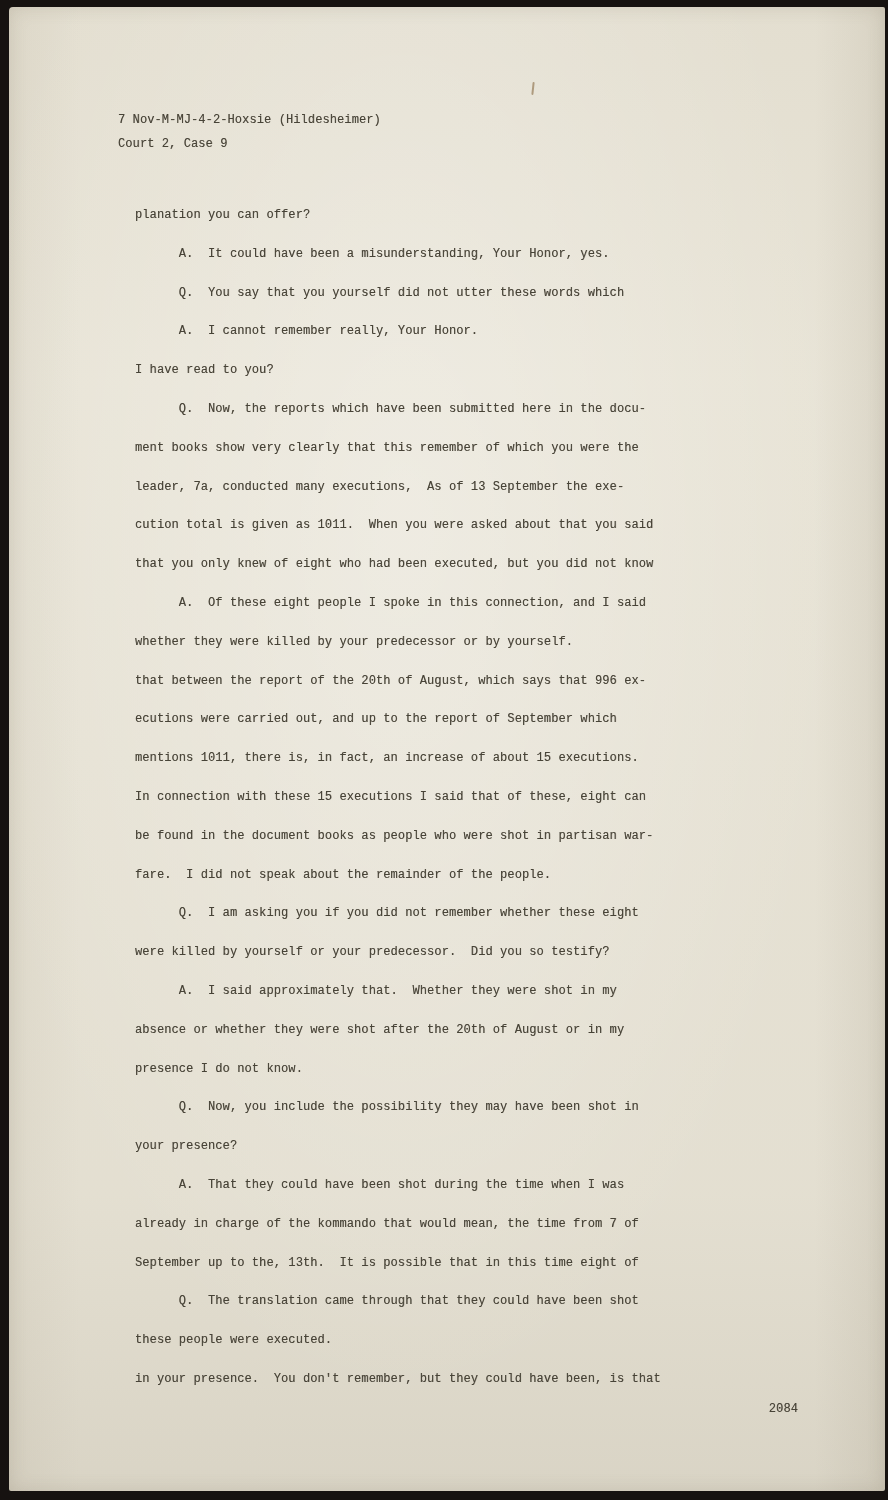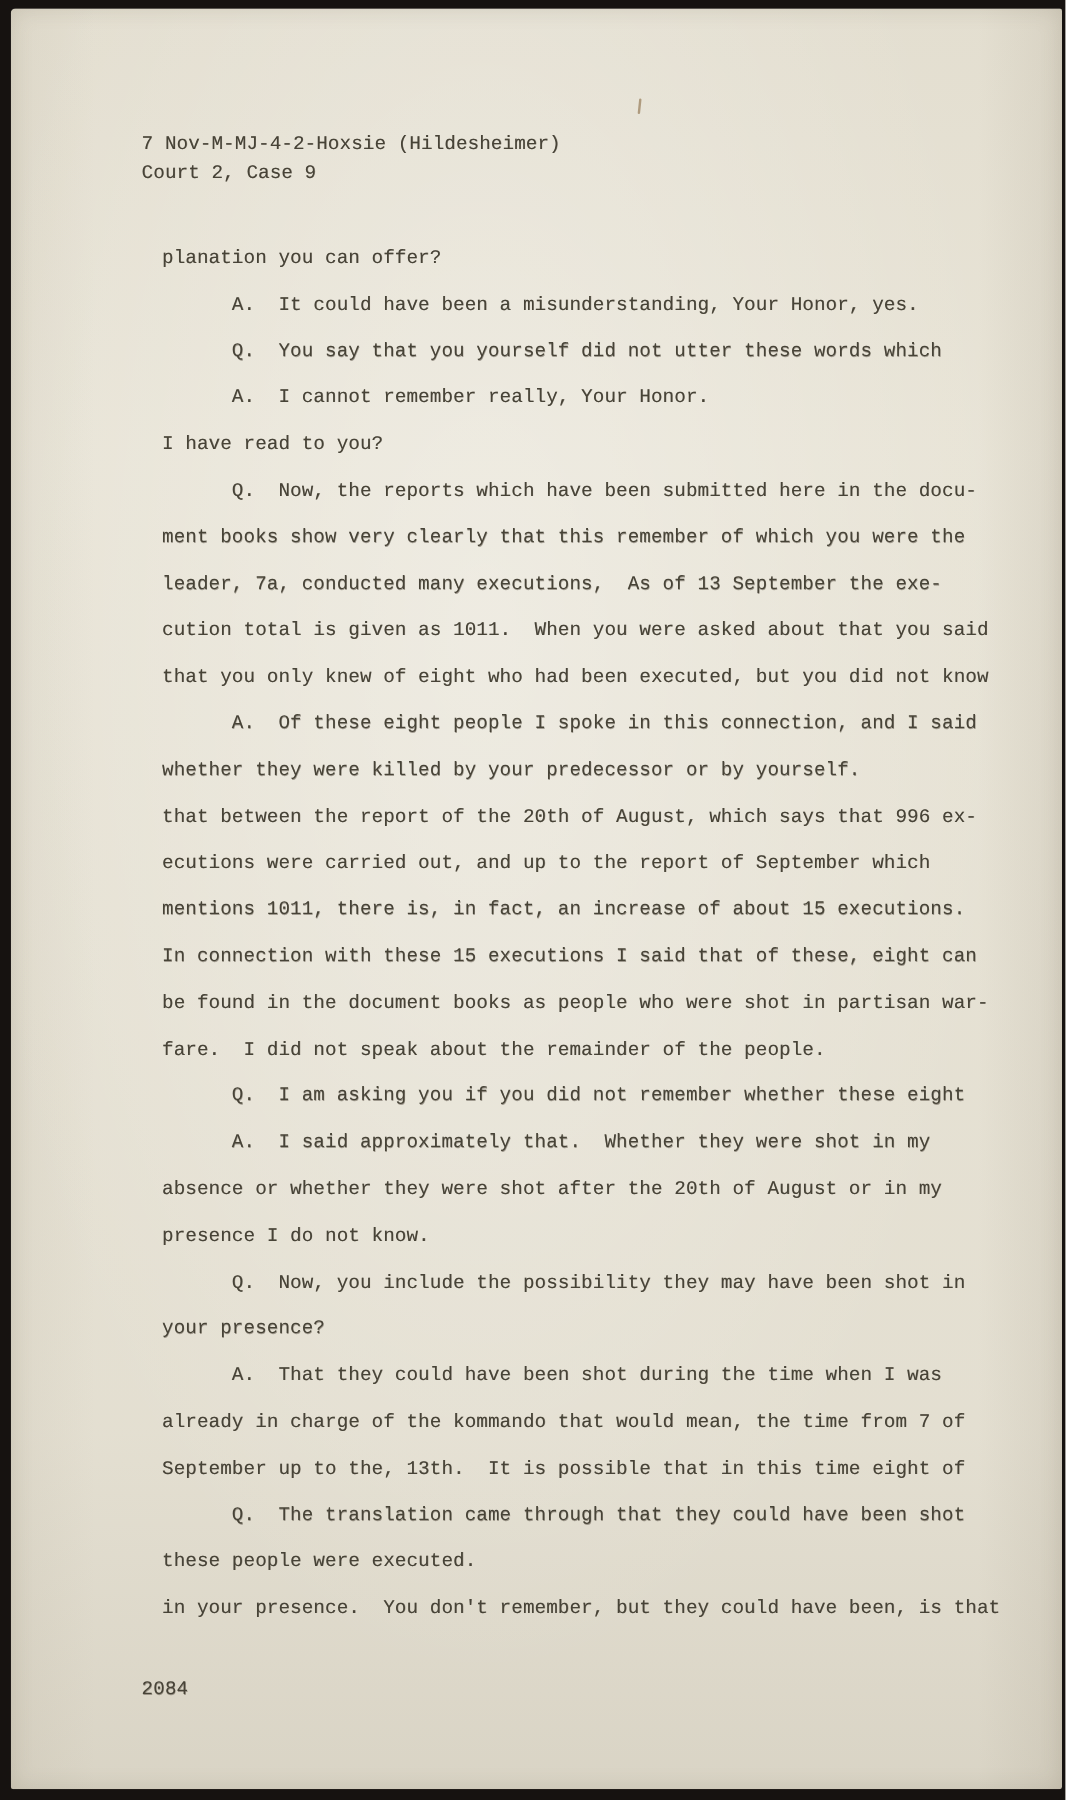--- a/index.html
+++ b/index.html
@@ -25,21 +25,21 @@
     background-color: #eae6d9;
     background-image:
       radial-gradient(ellipse at 45% 35%, rgba(255,255,255,0.30), rgba(255,255,255,0) 65%),
       linear-gradient(180deg, rgba(186,176,154,0.14) 0%, rgba(186,176,154,0.04) 25%, rgba(170,160,138,0.10) 80%, rgba(150,140,118,0.20) 100%),
       linear-gradient(90deg, rgba(170,160,140,0.12) 0%, rgba(170,160,140,0) 8%, rgba(170,160,140,0) 92%, rgba(150,140,120,0.16) 100%);
     border-radius: 4px 2px 2px 2px;
     box-shadow: inset 0 0 18px rgba(110,100,80,0.18);
   }
   .typed {
     color: #474337;
-    font-size: 16px;
+    font-size: 12px;
     letter-spacing: 0.1px;
     white-space: pre;
     text-shadow: 0.3px 0.3px 0.5px rgba(70,63,50,0.45);
   }
   .header-block {
     position: absolute;
     left: 109px;
     top: 101px;
     line-height: 24px;
   }
@@ -48,21 +48,21 @@
     left: 126px;
     top: 189px;
     width: 700px;
     line-height: 38.8px;
   }
   .page-number-row {
     position: absolute;
     left: 109px;
     top: 1389px;
     width: 680px;
-    text-align: left;
+    text-align: right;
     line-height: 24px;
   }
   .stray-mark {
     position: absolute;
     left: 523px;
     top: 75px;
     width: 2px;
     height: 13px;
     background: rgba(128,94,52,0.55);
     transform: rotate(6deg);
@@ -94,20 +94,21 @@
       <div class="typed">that you only knew of eight who had been executed, but you did not know</div>
       <div class="typed">      A.  Of these eight people I spoke in this connection, and I said</div>
       <div class="typed">whether they were killed by your predecessor or by yourself.</div>
       <div class="typed">that between the report of the 20th of August, which says that 996 ex-</div>
       <div class="typed">ecutions were carried out, and up to the report of September which</div>
       <div class="typed">mentions 1011, there is, in fact, an increase of about 15 executions.</div>
       <div class="typed">In connection with these 15 executions I said that of these, eight can</div>
       <div class="typed">be found in the document books as people who were shot in partisan war-</div>
       <div class="typed">fare.  I did not speak about the remainder of the people.</div>
       <div class="typed">      Q.  I am asking you if you did not remember whether these eight</div>
+      <div class="typed">were killed by yourself or your predecessor.  Did you so testify?</div>
       <div class="typed">      A.  I said approximately that.  Whether they were shot in my</div>
       <div class="typed">absence or whether they were shot after the 20th of August or in my</div>
       <div class="typed">presence I do not know.</div>
       <div class="typed">      Q.  Now, you include the possibility they may have been shot in</div>
       <div class="typed">your presence?</div>
       <div class="typed">      A.  That they could have been shot during the time when I was</div>
       <div class="typed">already in charge of the kommando that would mean, the time from 7 of</div>
       <div class="typed">September up to the, 13th.  It is possible that in this time eight of</div>
       <div class="typed">      Q.  The translation came through that they could have been shot</div>
       <div class="typed">these people were executed.</div>

